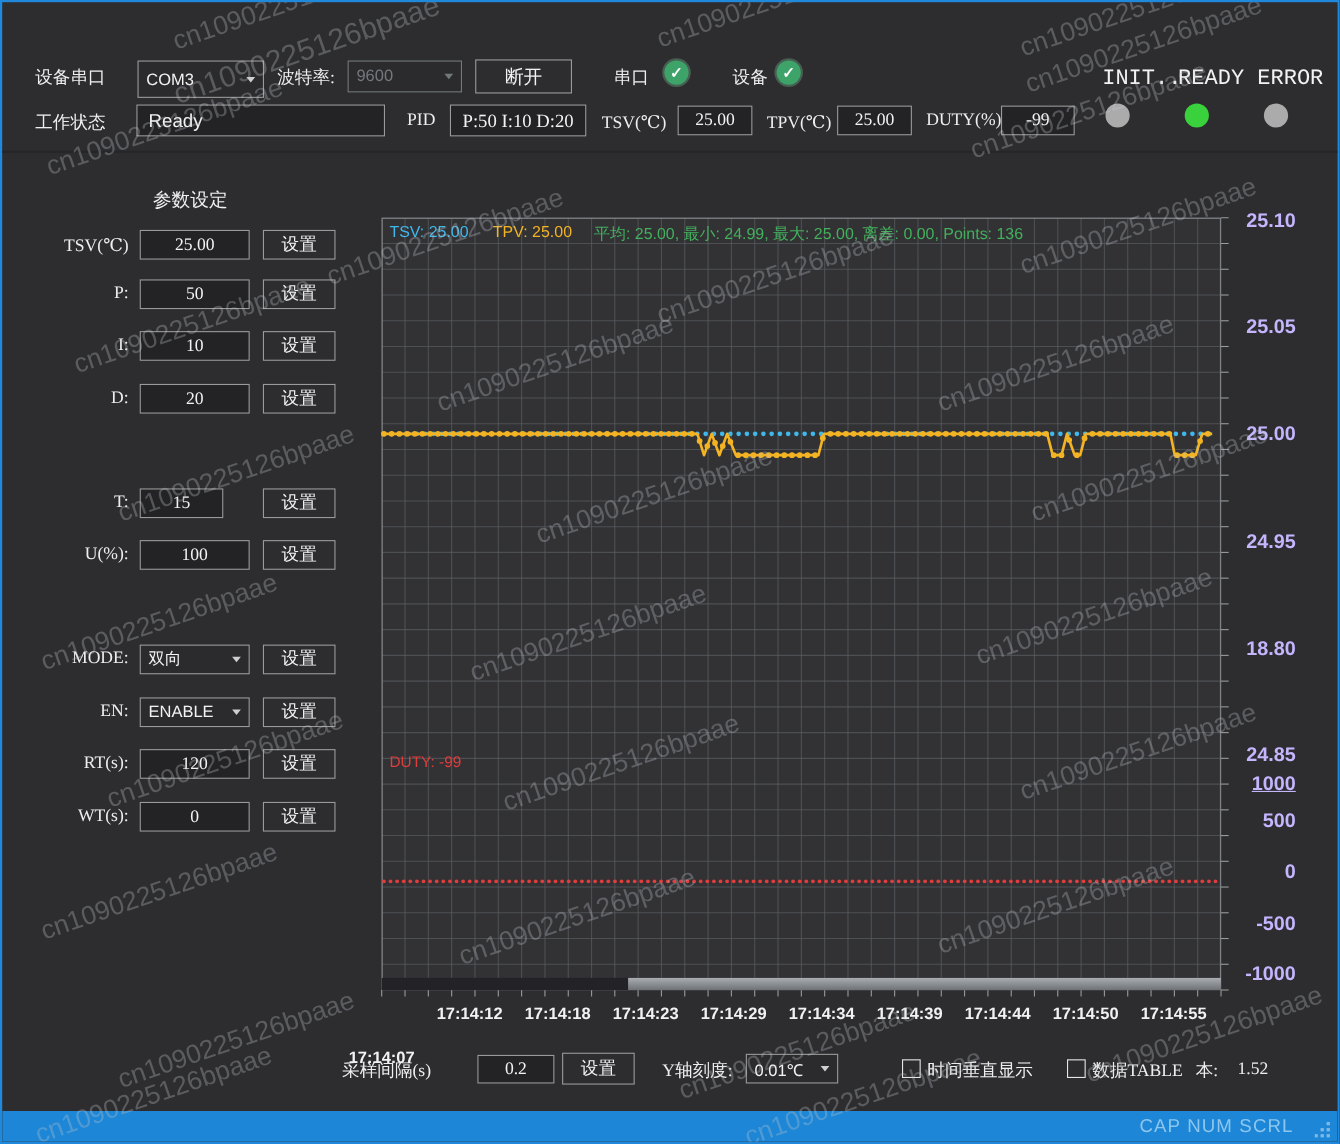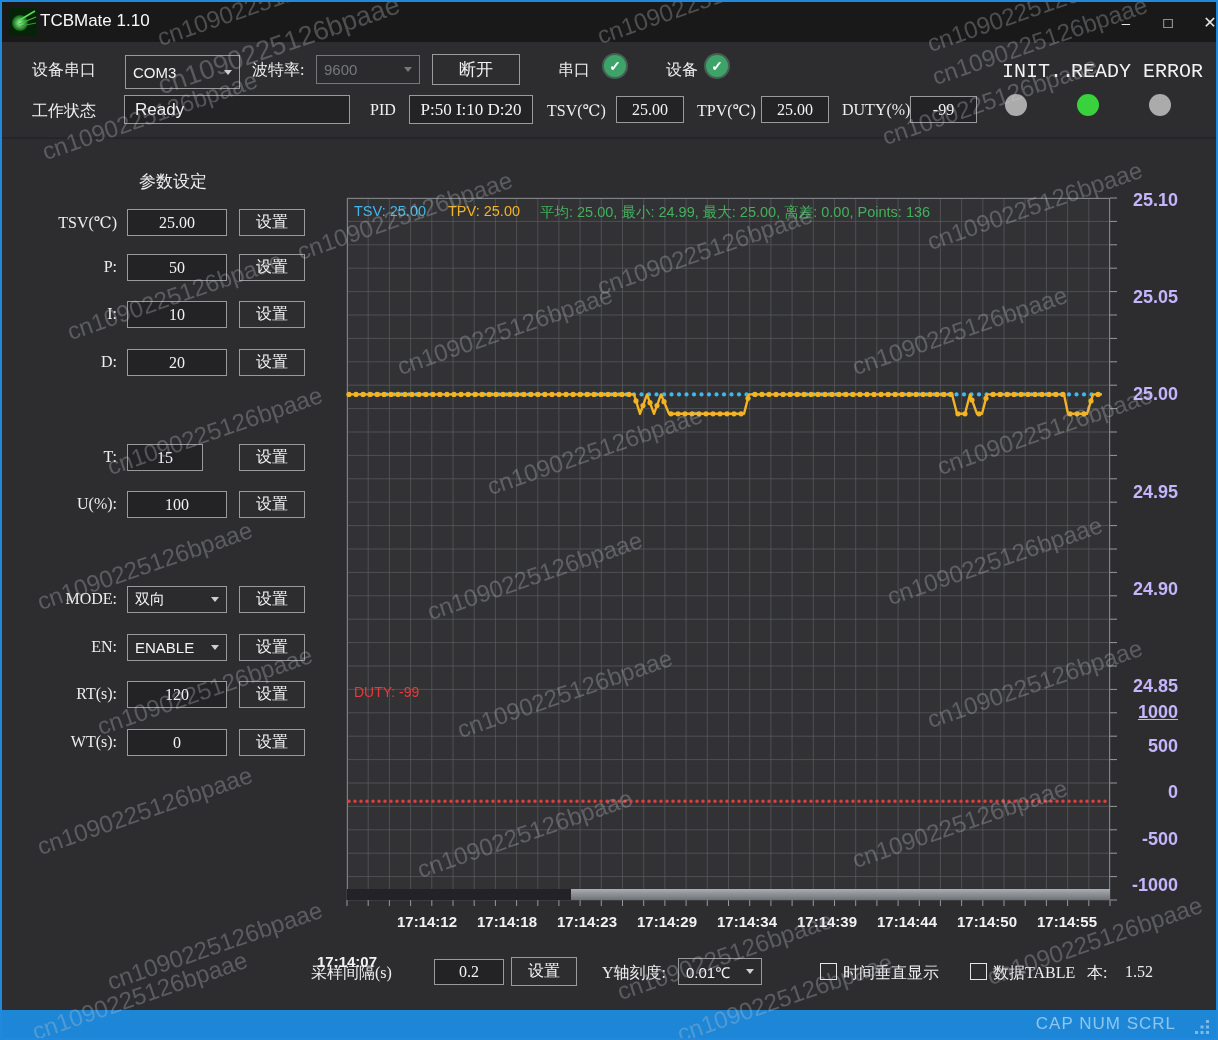--- a/index.html
+++ b/index.html
@@ -33,37 +33,20 @@
   .statusbar{position:absolute;left:0;top:1008px;width:100%;height:28px;background:#1d86d6;}
   .wm{position:absolute;color:rgba(198,203,208,0.30);white-space:nowrap;transform:rotate(-19deg);
       pointer-events:none;font-family:"Liberation Sans",sans-serif;z-index:50;}
   .sep{position:absolute;left:0;top:135px;width:100%;height:2px;background:#26262a;}
 </style>
 </head>
 <body>
 
 <div id="window">
 
-  <div class="titlebar">
-    <svg class="abs" style="left:7px;top:6px" width="28" height="28">
-      <rect width="28" height="28" fill="#062208"></rect>
-      <radialGradient id="gl">
-          <stop offset="0" stop-color="#9cff9c"></stop>
-          <stop offset="1" stop-color="#0c5b12"></stop>
-        </radialGradient>
-      <circle cx="11" cy="15" r="8" fill="url(#gl)"></circle>
-      <line x1="9" y1="13" x2="26" y2="3" stroke="#55e055" stroke-width="1.6"></line>
-      <line x1="10" y1="16" x2="27" y2="9" stroke="#3dbb3d" stroke-width="1.2"></line>
-      <line x1="12" y1="18" x2="27" y2="15" stroke="#2f9e2f" stroke-width="1.2"></line>
-    </svg>
-    <span class="abs" style="left:38px;top:9px;font-size:17px;color:#fafafa">TCBMate 1.10</span>
-    <div class="winbtn" style="left:1102px">–</div>
-    <div class="winbtn" style="left:1144px">□</div>
-    <div class="winbtn" style="left:1186px;font-size:16px">✕</div>
-  </div>
 
   <span class="abs lbl cn" style="left:30px;top:58px">设备串口</span>
   <div class="abs sel" style="left:123px;top:53px;width:115px;height:34px">
     <span>COM3</span>
     <span class="tri"></span>
   </div>
   <span class="abs lbl cn" style="left:250px;top:58px">波特率:</span>
   <div class="abs sel disabled" style="left:314px;top:53px;width:104px;height:29px">
     <span>9600</span>
     <span class="tri"></span>
@@ -626,21 +609,21 @@
       <div class="xlab" style="left: 665px; top: 911px;">17:14:29</div>
       <div class="xlab" style="left: 745px; top: 911px;">17:14:34</div>
       <div class="xlab" style="left: 825px; top: 911px;">17:14:39</div>
       <div class="xlab" style="left: 905px; top: 911px;">17:14:44</div>
       <div class="xlab" style="left: 985px; top: 911px;">17:14:50</div>
       <div class="xlab" style="left: 1065px; top: 911px;">17:14:55</div>
       <div class="ylab" style="left: 1118px; width: 58px; top: 188px;">25.10</div>
       <div class="ylab" style="left: 1118px; width: 58px; top: 285px;">25.05</div>
       <div class="ylab" style="left: 1118px; width: 58px; top: 382px;">25.00</div>
       <div class="ylab" style="left: 1118px; width: 58px; top: 480px;">24.95</div>
-      <div class="ylab" style="left: 1118px; width: 58px; top: 577px;">24.90</div>
+      <div class="ylab" style="left: 1118px; width: 58px; top: 577px;">18.80</div>
       <div class="ylab" style="left: 1118px; width: 58px; top: 674px;">24.85</div>
       <div class="ylab" style="left: 1112px; width: 64px; top: 700px; text-decoration: underline;">1000</div>
       <div class="ylab" style="left: 1112px; width: 64px; top: 734px;">500</div>
       <div class="ylab" style="left: 1112px; width: 64px; top: 780px;">0</div>
       <div class="ylab" style="left: 1112px; width: 64px; top: 827px;">-500</div>
       <div class="ylab" style="left: 1112px; width: 64px; top: 873px;">-1000</div>
     </div>
 
   <span class="abs lbl cn" style="left:309px;top:961px">采样间隔(s)</span>
   <div class="abs box cn" style="left:432px;top:957px;width:70px;height:26px">0.2</div>

